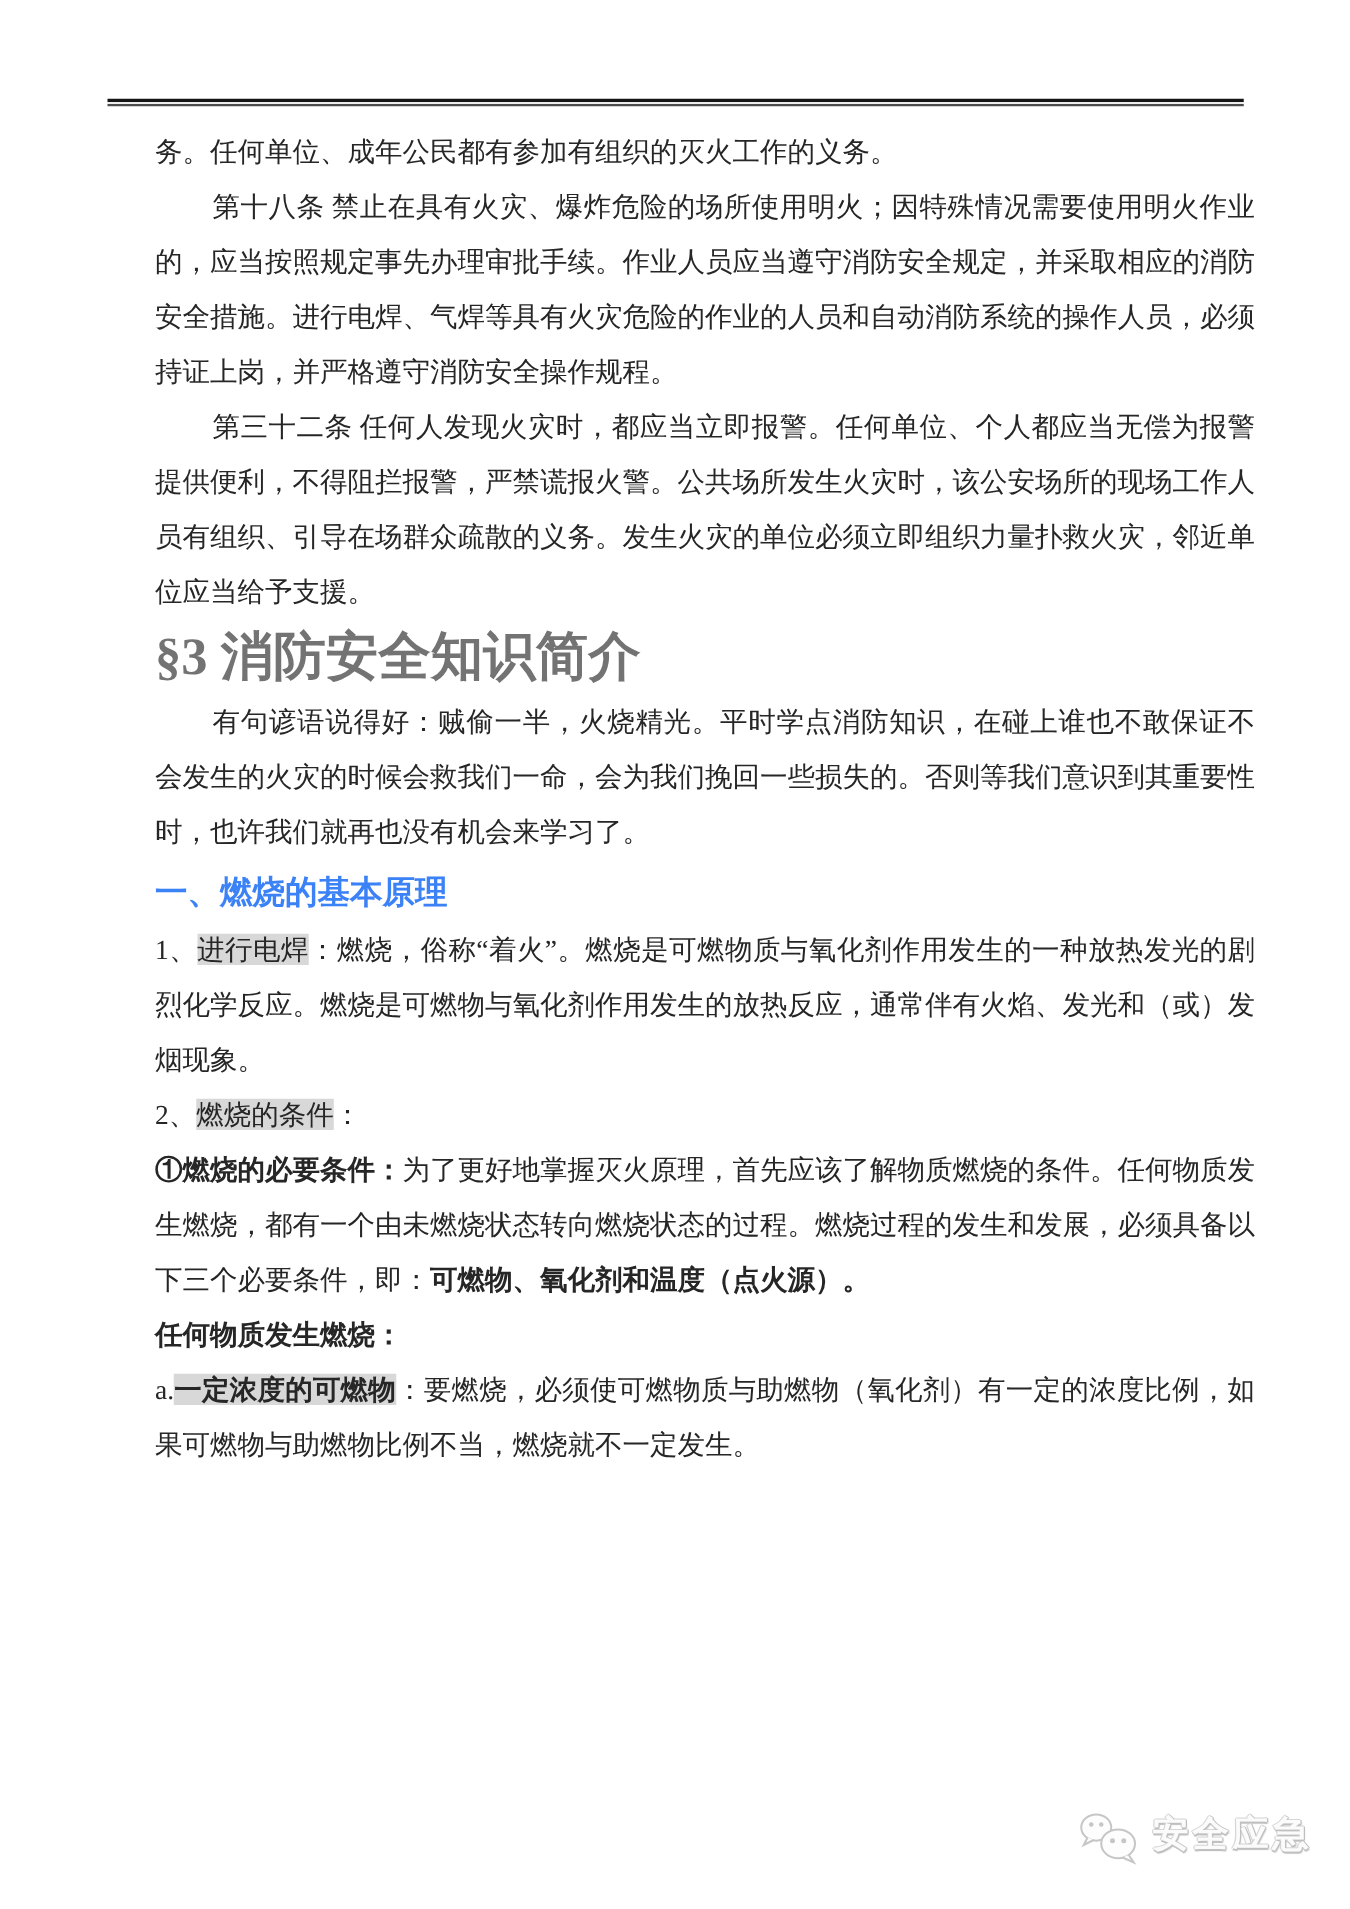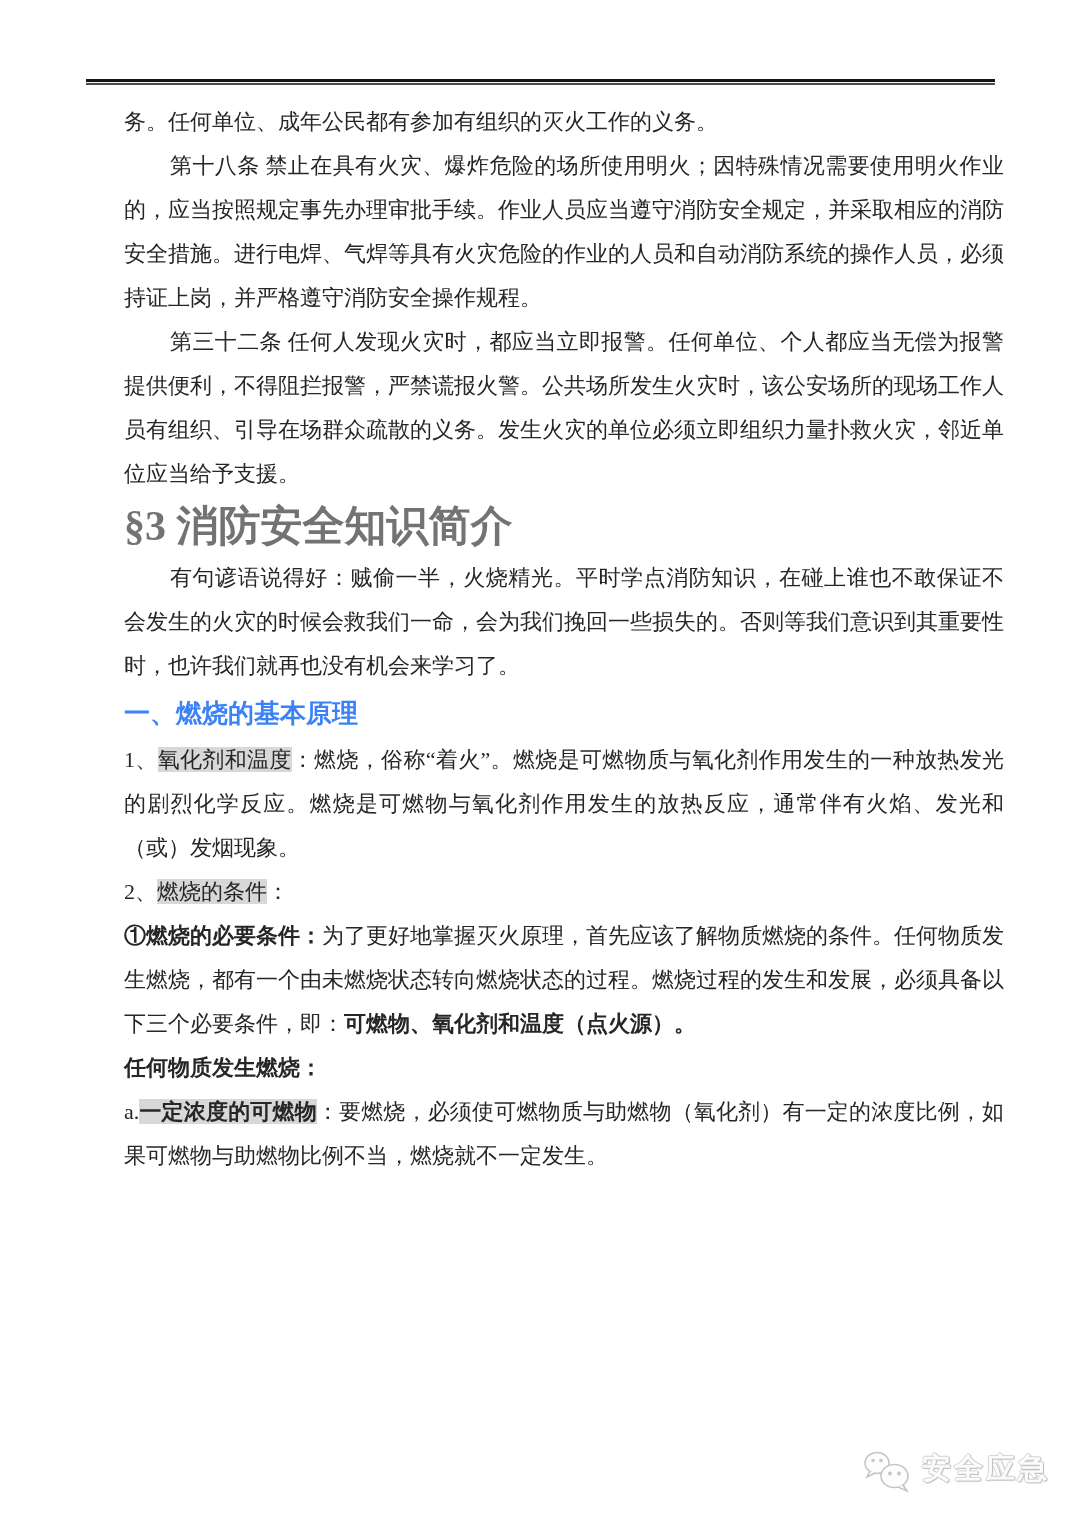--- a/index.html
+++ b/index.html
@@ -78,21 +78,21 @@
 
   <div class="top-rule"></div>
 
   <div class="content">
       <p class="para"><span>务。任何单位、成年公民都有参加有组织的灭火工作的义务。</span></p>
       <p class="para indent"><span>第十八条 禁止在具有火灾、爆炸危险的场所使用明火；因特殊情况需要使用明火作业的，应当按照规定事先办理审批手续。作业人员应当遵守消防安全规定，并采取相应的消防安全措施。进行电焊、气焊等具有火灾危险的作业的人员和自动消防系统的操作人员，必须持证上岗，并严格遵守消防安全操作规程。</span></p>
       <p class="para indent"><span>第三十二条 任何人发现火灾时，都应当立即报警。任何单位、个人都应当无偿为报警提供便利，不得阻拦报警，严禁谎报火警。公共场所发生火灾时，该公安场所的现场工作人员有组织、引导在场群众疏散的义务。发生火灾的单位必须立即组织力量扑救火灾，邻近单位应当给予支援。</span></p>
       <h1 class="doc-title"><span>§3 消防安全知识简介</span></h1>
       <p class="para indent"><span>有句谚语说得好：贼偷一半，火烧精光。平时学点消防知识，在碰上谁也不敢保证不会发生的火灾的时候会救我们一命，会为我们挽回一些损失的。否则等我们意识到其重要性时，也许我们就再也没有机会来学习了。</span></p>
       <h2 class="sec-heading"><span>一、燃烧的基本原理</span></h2>
-      <p class="para"><span>1、</span><span class="hl">氧化剂和温度</span><span>：燃烧，俗称“着火”。燃烧是可燃物质与氧化剂作用发生的一种放热发光的剧烈化学反应。燃烧是可燃物与氧化剂作用发生的放热反应，通常伴有火焰、发光和（或）发烟现象。</span></p>
+      <p class="para"><span>1、</span><span class="hl">进行电焊</span><span>：燃烧，俗称“着火”。燃烧是可燃物质与氧化剂作用发生的一种放热发光的剧烈化学反应。燃烧是可燃物与氧化剂作用发生的放热反应，通常伴有火焰、发光和（或）发烟现象。</span></p>
       <p class="para"><span>2、</span><span class="hl">燃烧的条件</span><span>：</span></p>
       <p class="para"><span class="b">①燃烧的必要条件：</span><span>为了更好地掌握灭火原理，首先应该了解物质燃烧的条件。任何物质发生燃烧，都有一个由未燃烧状态转向燃烧状态的过程。燃烧过程的发生和发展，必须具备以下三个必要条件，即：</span><span class="b">可燃物、氧化剂和温度（点火源）。</span></p>
       <p class="para"><span class="b">任何物质发生燃烧：</span></p>
       <p class="para"><span>a.</span><span class="hl b">一定浓度的可燃物</span><span>：要燃烧，必须使可燃物质与助燃物（氧化剂）有一定的浓度比例，如果可燃物与助燃物比例不当，燃烧就不一定发生。</span></p>
     </div>
 
   <div class="watermark">
     <span>
       <svg width="50" height="44" viewBox="0 0 50 44">
 

